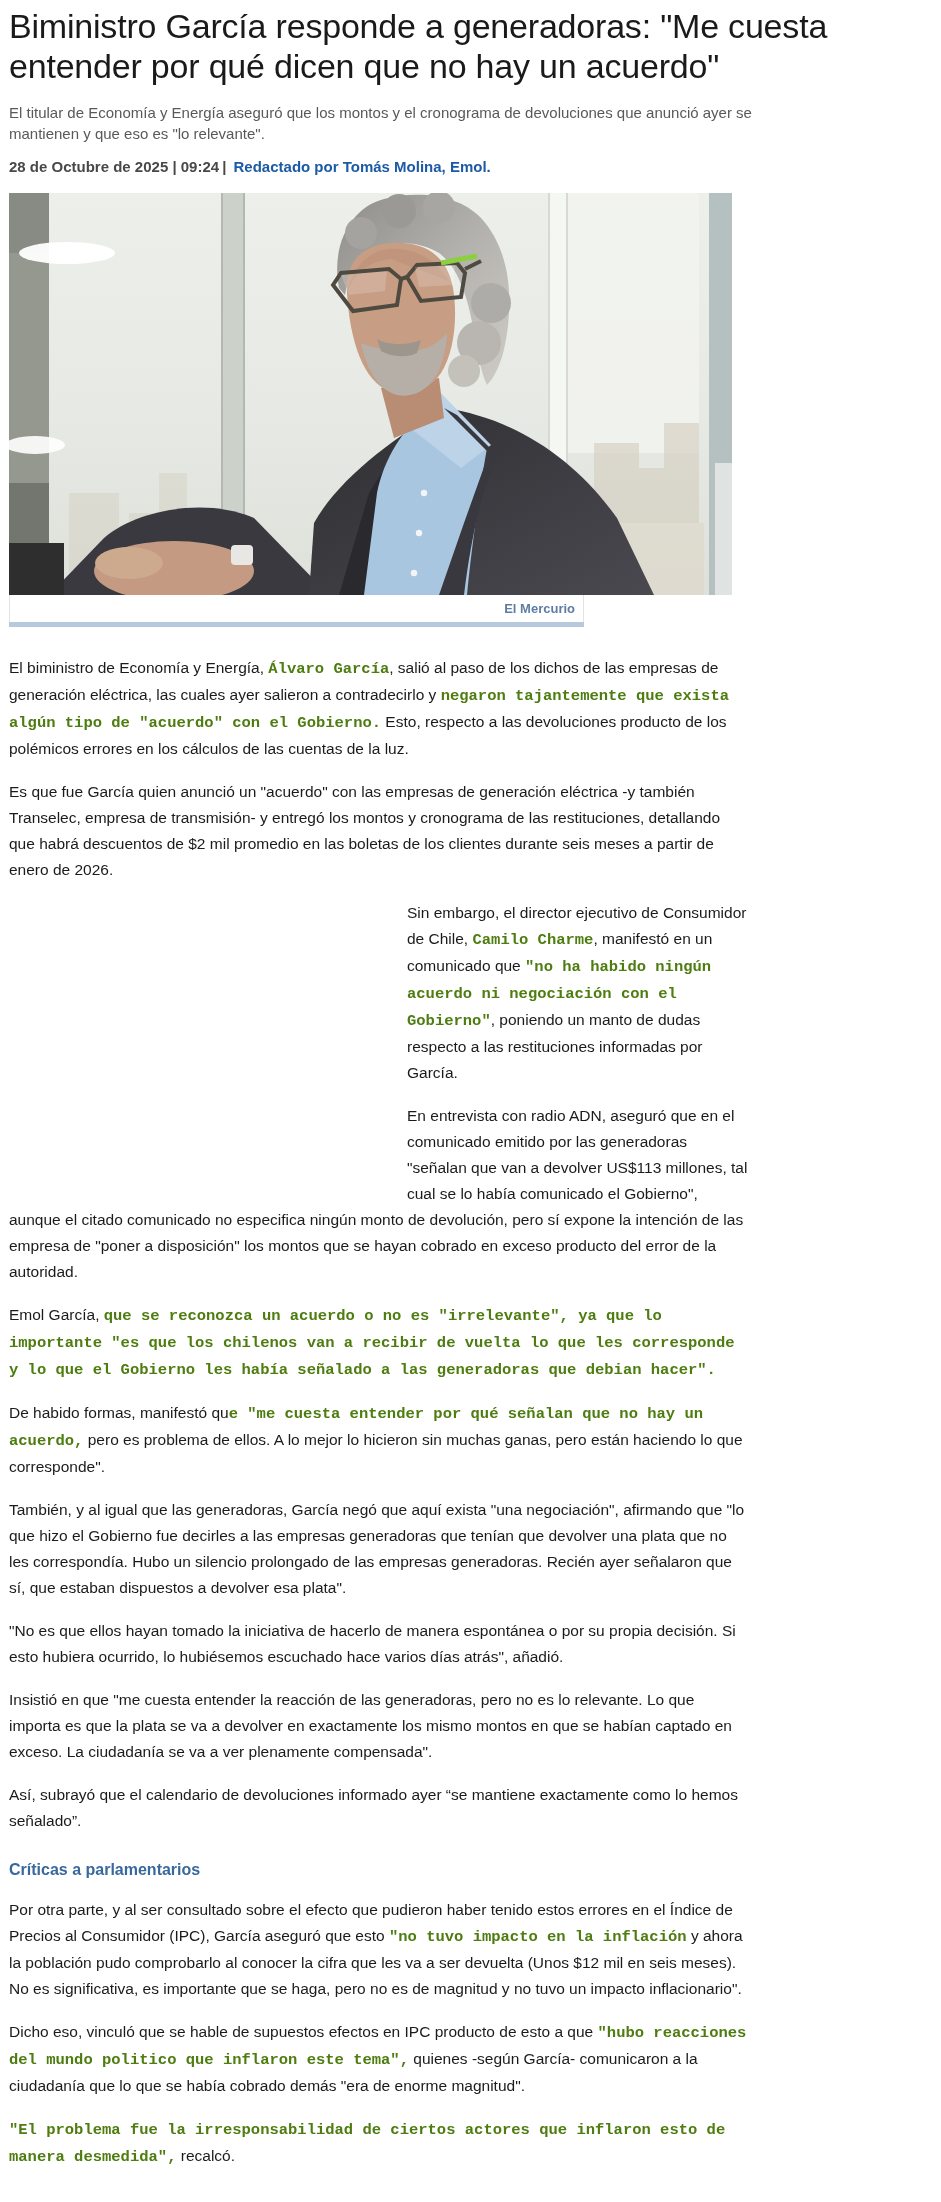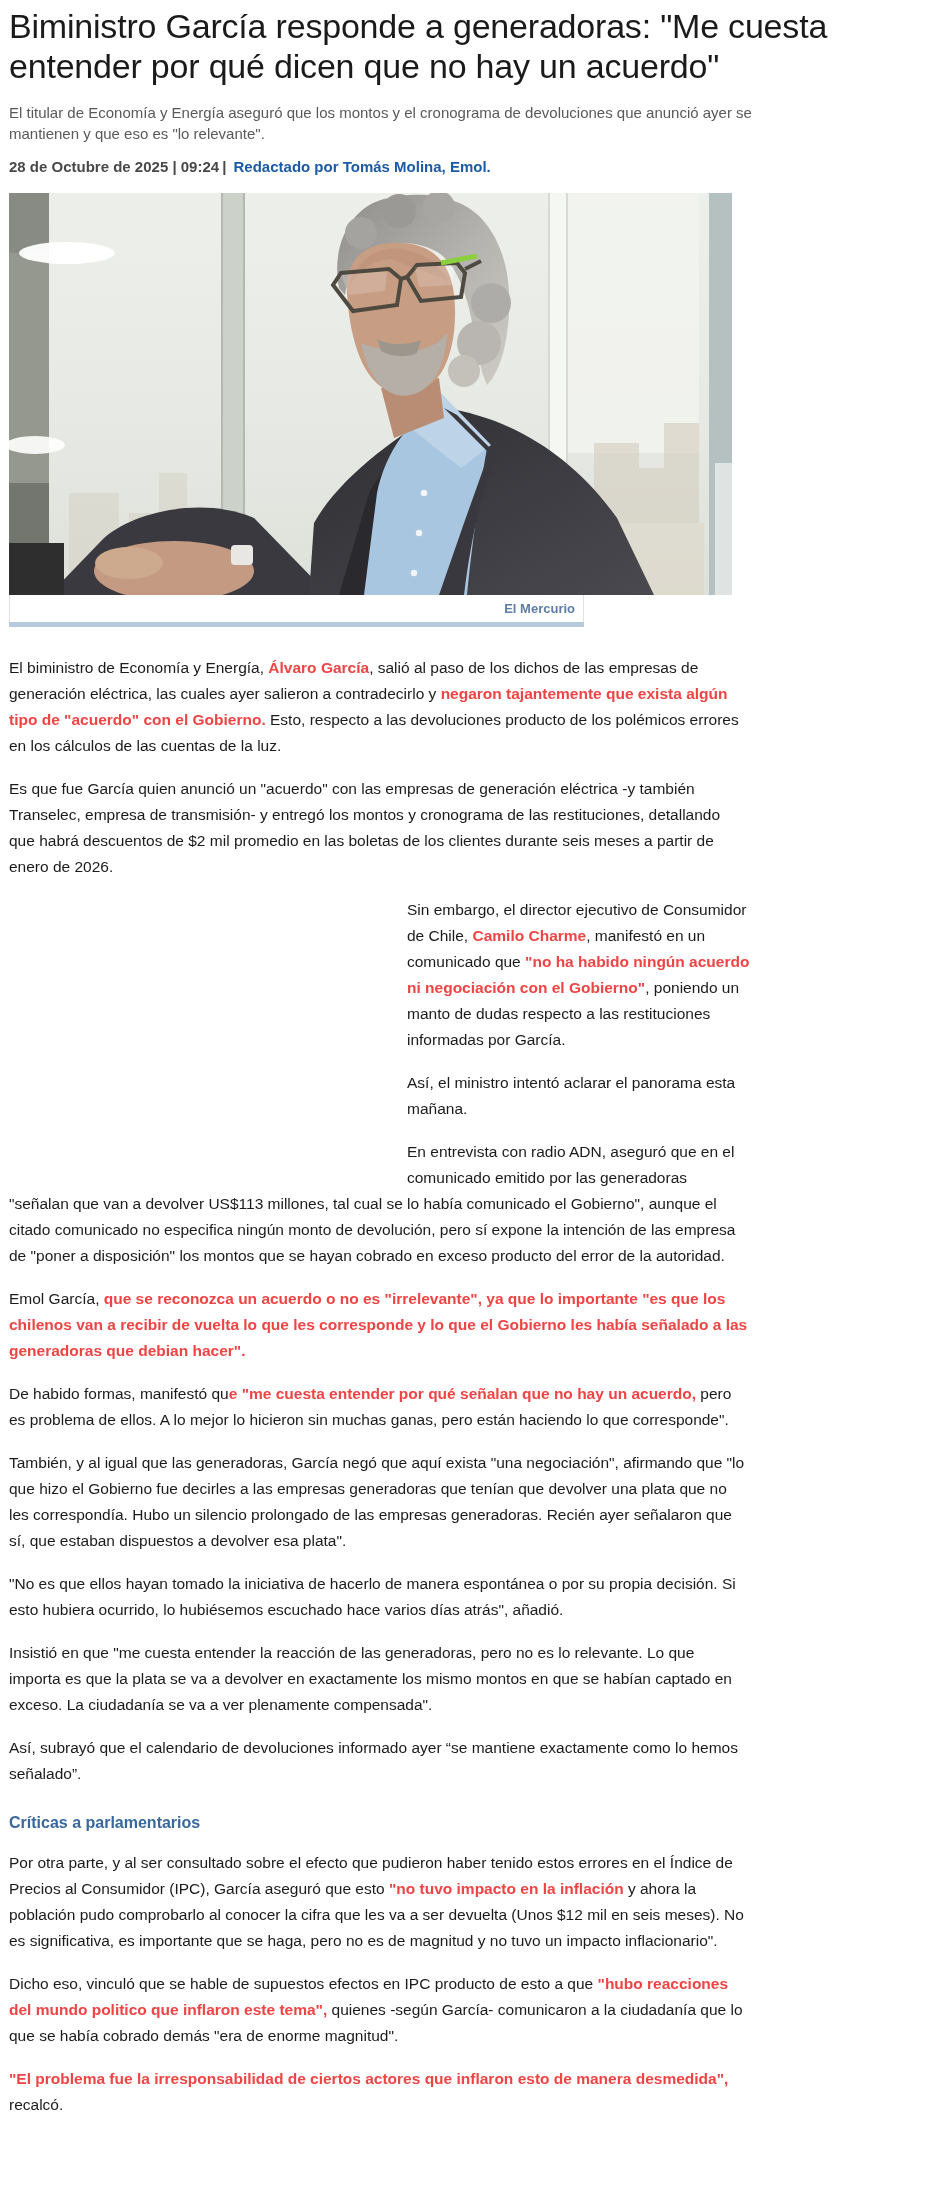--- a/index.html
+++ b/index.html
@@ -34,21 +34,21 @@
     height:27px;line-height:27px;text-align:right;padding-right:8px;
     font-size:13px;font-weight:bold;color:var(--caption-blue);
     border-left:1px solid #e3e3e3;border-right:1px solid #e3e3e3;background:#fff;
   }
   .photo-bar{height:5px;background:var(--caption-bar);}
 
   .article-body{
     width:741px;margin-top:28px;font-size:15.5px;line-height:26px;color:var(--body-text);
   }
   .article-body p{margin:0 0 17px 0;}
-  .article-body strong{font-weight:bold;color:#ef4444;}
+  .article-body strong{font-weight:bold;color:#4d7c0f;font-family:Liberation Mono, monospace;}
   .article-body h2{
     color:var(--heading-blue);font-size:16px;line-height:28px;
     font-weight:bold;margin:22px 0 13px 0;
   }
   .ad-float{float:left;width:398px;height:287px;background:transparent;}
 </style>
 </head>
 <body>
 
 <div class="page">
@@ -158,21 +158,20 @@
     </svg>
     <div class="photo-caption">El Mercurio</div>
     <div class="photo-bar"></div>
   </div>
 
   <div class="article-body">
       <p><span>El biministro de Economía y Energía, </span><strong>Álvaro García</strong><span>, salió al paso de los dichos de las empresas de generación eléctrica, las cuales ayer salieron a contradecirlo y </span><strong>negaron tajantemente que exista algún tipo de "acuerdo" con el Gobierno.</strong><span> Esto, respecto a las devoluciones producto de los polémicos errores en los cálculos de las cuentas de la luz.</span></p>
       <p><span>Es que fue García quien anunció un "acuerdo" con las empresas de generación eléctrica -y también Transelec, empresa de transmisión- y entregó los montos y cronograma de las restituciones, detallando que habrá descuentos de $2 mil promedio en las boletas de los clientes durante seis meses a partir de enero de 2026.</span></p>
       <div class="ad-float"></div>
       <p><span>Sin embargo, el director ejecutivo de Consumidor de Chile, </span><strong>Camilo Charme</strong><span>, manifestó en un comunicado que </span><strong>"no ha habido ningún acuerdo ni negociación con el Gobierno"</strong><span>, poniendo un manto de dudas respecto a las restituciones informadas por García.</span></p>
-      <p><span>Así, el ministro intentó aclarar el panorama esta mañana.</span></p>
       <p><span>En entrevista con radio ADN, aseguró que en el comunicado emitido por las generadoras "señalan que van a devolver US$113 millones, tal cual se lo había comunicado el Gobierno", aunque el citado comunicado no especifica ningún monto de devolución, pero sí expone la intención de las empresa de "poner a disposición" los montos que se hayan cobrado en exceso producto del error de la autoridad.</span></p>
       <p><span>Emol García, </span><strong>que se reconozca un acuerdo o no es "irrelevante", ya que lo importante "es que los chilenos van a recibir de vuelta lo que les corresponde y lo que el Gobierno les había señalado a las generadoras que debian hacer".</strong></p>
       <p><span>De habido formas, manifestó qu</span><strong>e "me cuesta entender por qué señalan que no hay un acuerdo,</strong><span> pero es problema de ellos. A lo mejor lo hicieron sin muchas ganas, pero están haciendo lo que corresponde".</span></p>
       <p><span>También, y al igual que las generadoras, García negó que aquí exista "una negociación", afirmando que "lo que hizo el Gobierno fue decirles a las empresas generadoras que tenían que devolver una plata que no les correspondía. Hubo un silencio prolongado de las empresas generadoras. Recién ayer señalaron que sí, que estaban dispuestos a devolver esa plata".</span></p>
       <p><span>"No es que ellos hayan tomado la iniciativa de hacerlo de manera espontánea o por su propia decisión. Si esto hubiera ocurrido, lo hubiésemos escuchado hace varios días atrás", añadió.</span></p>
       <p><span>Insistió en que "me cuesta entender la reacción de las generadoras, pero no es lo relevante. Lo que importa es que la plata se va a devolver en exactamente los mismo montos en que se habían captado en exceso. La ciudadanía se va a ver plenamente compensada".</span></p>
       <p><span>Así, subrayó que el calendario de devoluciones informado ayer “se mantiene exactamente como lo hemos señalado”.</span></p>
       <h2>Críticas a parlamentarios</h2>
       <p><span>Por otra parte, y al ser consultado sobre el efecto que pudieron haber tenido estos errores en el Índice de Precios al Consumidor (IPC), García aseguró que esto </span><strong>"no tuvo impacto en la inflación</strong><span> y ahora la población pudo comprobarlo al conocer la cifra que les va a ser devuelta (Unos $12 mil en seis meses). No es significativa, es importante que se haga, pero no es de magnitud y no tuvo un impacto inflacionario".</span></p>
       <p><span>Dicho eso, vinculó que se hable de supuestos efectos en IPC producto de esto a que </span><strong>"hubo reacciones del mundo politico que inflaron este tema",</strong><span> quienes -según García- comunicaron a la ciudadanía que lo que se había cobrado demás "era de enorme magnitud".</span></p>

